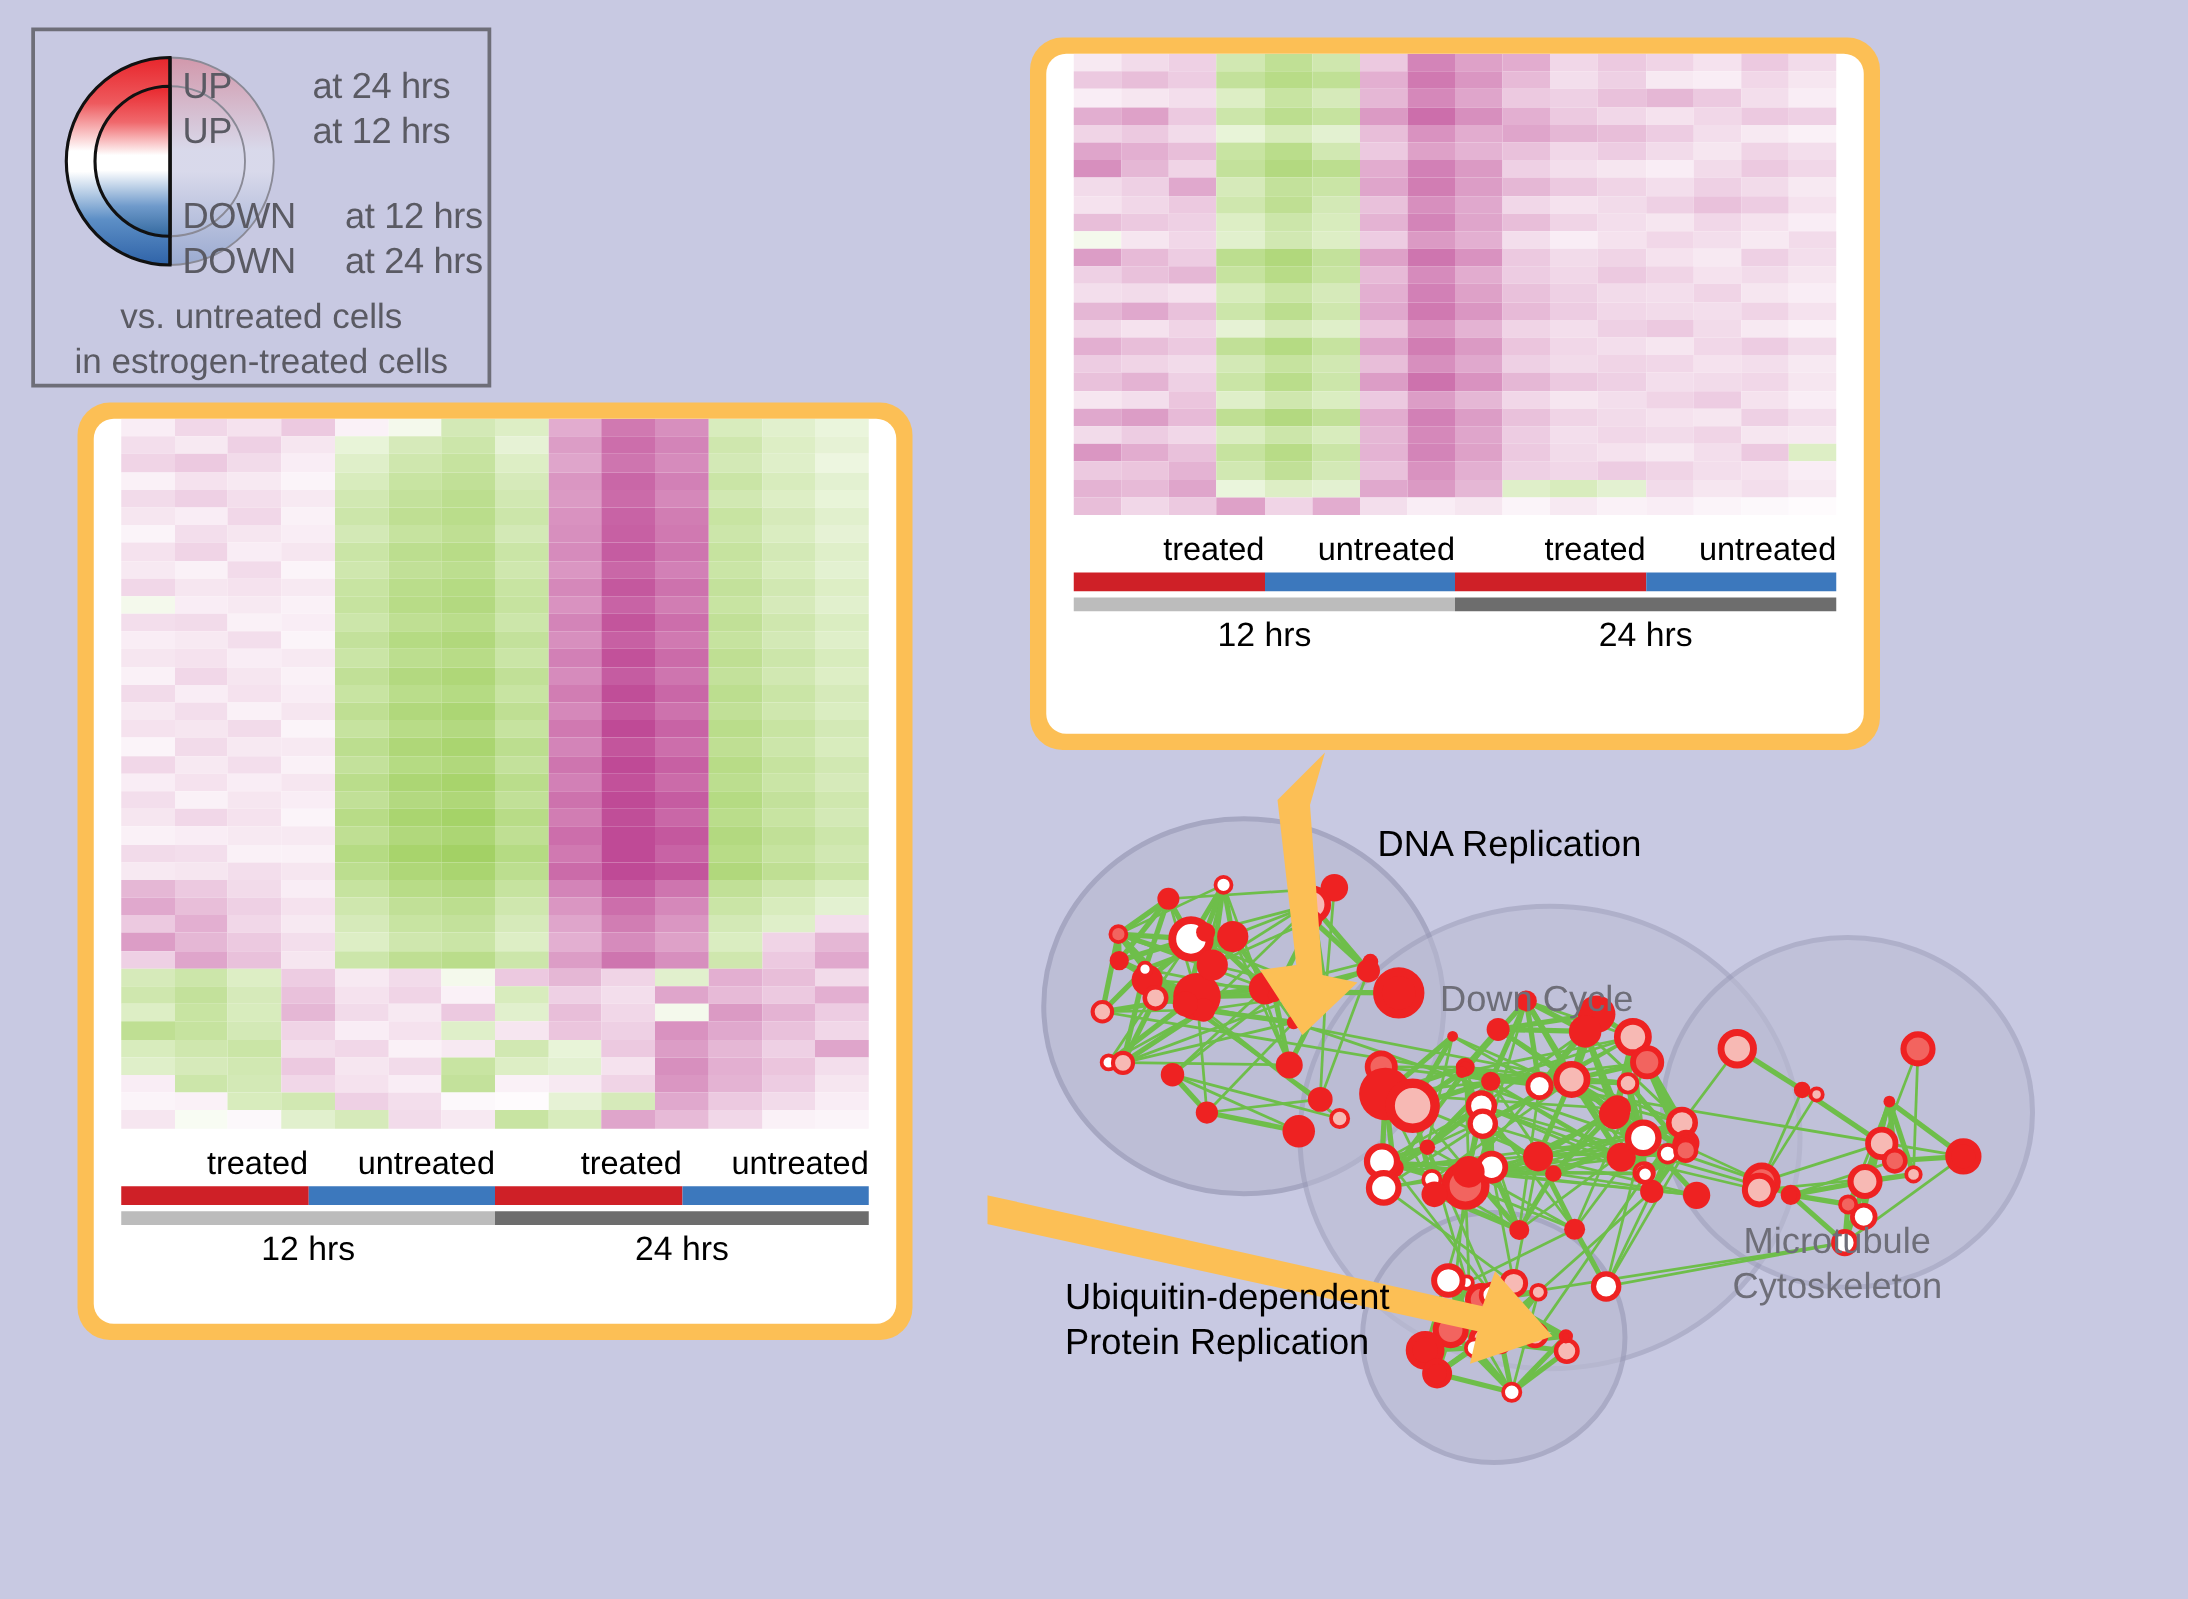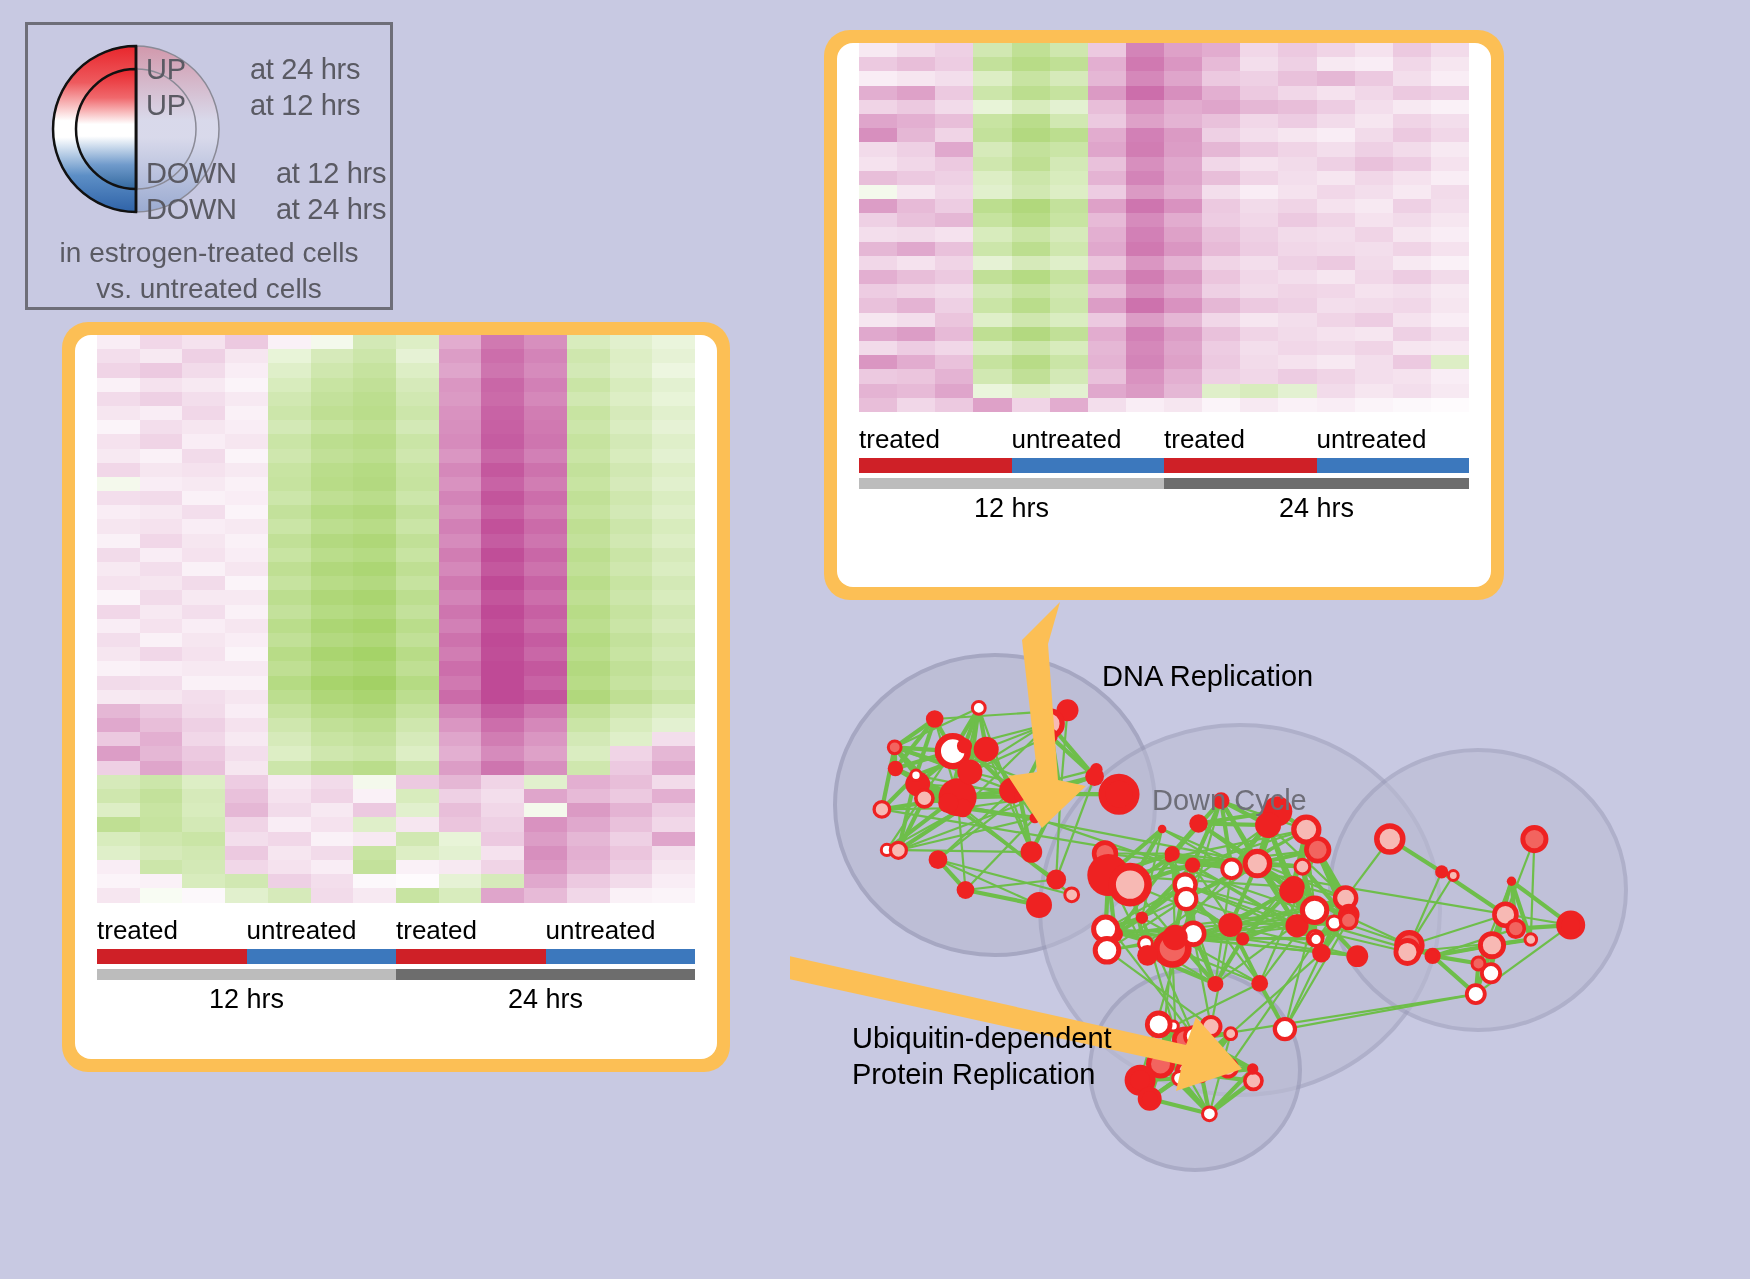--- a/index.html
+++ b/index.html
@@ -54,21 +54,21 @@
     text-align:center;font-size:30px;color:#000;font-weight:normal;
     margin:14px 0 10px 0;
   }
   .hm-wrap{padding:0 22px;}
   .heatmap{display:grid;width:100%;}
   .heatmap div{width:100%;}
 
   
   .colann{padding:0 22px;margin-top:12px;}
   .ann-labels{display:grid;grid-template-columns:repeat(4,1fr);}
-  .ann-labels span{text-align:left;font-size:26px;color:#000;}
+  .ann-labels span{text-align:right;font-size:26px;color:#000;}
   .ann-bar{display:grid;grid-template-columns:repeat(4,1fr);height:15px;margin-top:3px;}
   .b-red{background:#cf2027;}
   .b-blue{background:#3c78bd;}
   .ann-bar2{display:grid;grid-template-columns:repeat(2,1fr);height:11px;margin-top:5px;}
   .b-lgray{background:#bcbcbc;}
   .b-dgray{background:#6d6d6d;}
   .ann-times{display:grid;grid-template-columns:repeat(2,1fr);margin-top:4px;}
   .ann-times span{text-align:center;font-size:27px;color:#000;}
 
   
@@ -119,22 +119,22 @@
       <div class="ck-lab" style="left:118px;top:28px;">UP</div>
       <div class="ck-lab" style="left:222px;top:28px;">at 24 hrs</div>
       <div class="ck-lab" style="left:118px;top:64px;">UP</div>
       <div class="ck-lab" style="left:222px;top:64px;">at 12 hrs</div>
       <div class="ck-lab" style="left:118px;top:132px;">DOWN</div>
       <div class="ck-lab" style="left:248px;top:132px;">at 12 hrs</div>
       <div class="ck-lab" style="left:118px;top:168px;">DOWN</div>
       <div class="ck-lab" style="left:248px;top:168px;">at 24 hrs</div>
     </div>
     <div class="ck-foot">
+      <div>vs. untreated cells</div>
       <div>in estrogen-treated cells</div>
-      <div>vs. untreated cells</div>
     </div>
   </div>
 
 
   <div class="panel" id="rep-panel">
     <div class="panel-inner">
       <div class="hm-wrap">
         <div class="heatmap" id="hm-rep" style="grid-template-columns: repeat(16, 1fr);">
             <div style="height:14.2px;background:#f7e9f2"></div>
             <div style="height:14.2px;background:#f2dbea"></div>
@@ -1674,17 +1674,19 @@
       <g>
         <path d="M270 2 L232 40 L247 172 L218 176 L252 228 L296 186 L268 180 L258 44 Z" fill="#fcbf55"></path>
       </g>
       <g>
         <path d="M-50 340 L396 440 L406 412 L452 464 L386 486 L392 460 L-56 362 Z" fill="#fcbf55" transform="translate(0,5)"></path>
       </g>
     </svg>
 
     <div class="net-label" style="left:312px;top:58px;">DNA Replication</div>
     <div class="net-label gray" style="left:362px;top:182px;">Down Cycle</div>
+    <div class="net-label gray" style="left:596px;top:375px;text-align:center;">Microtubule
+Cytoskeleton</div>
     <div class="net-label" style="left:62px;top:420px;">Ubiquitin-dependent
 Protein Replication</div>
   </div>
 
 </div>
 
 </body></html>

